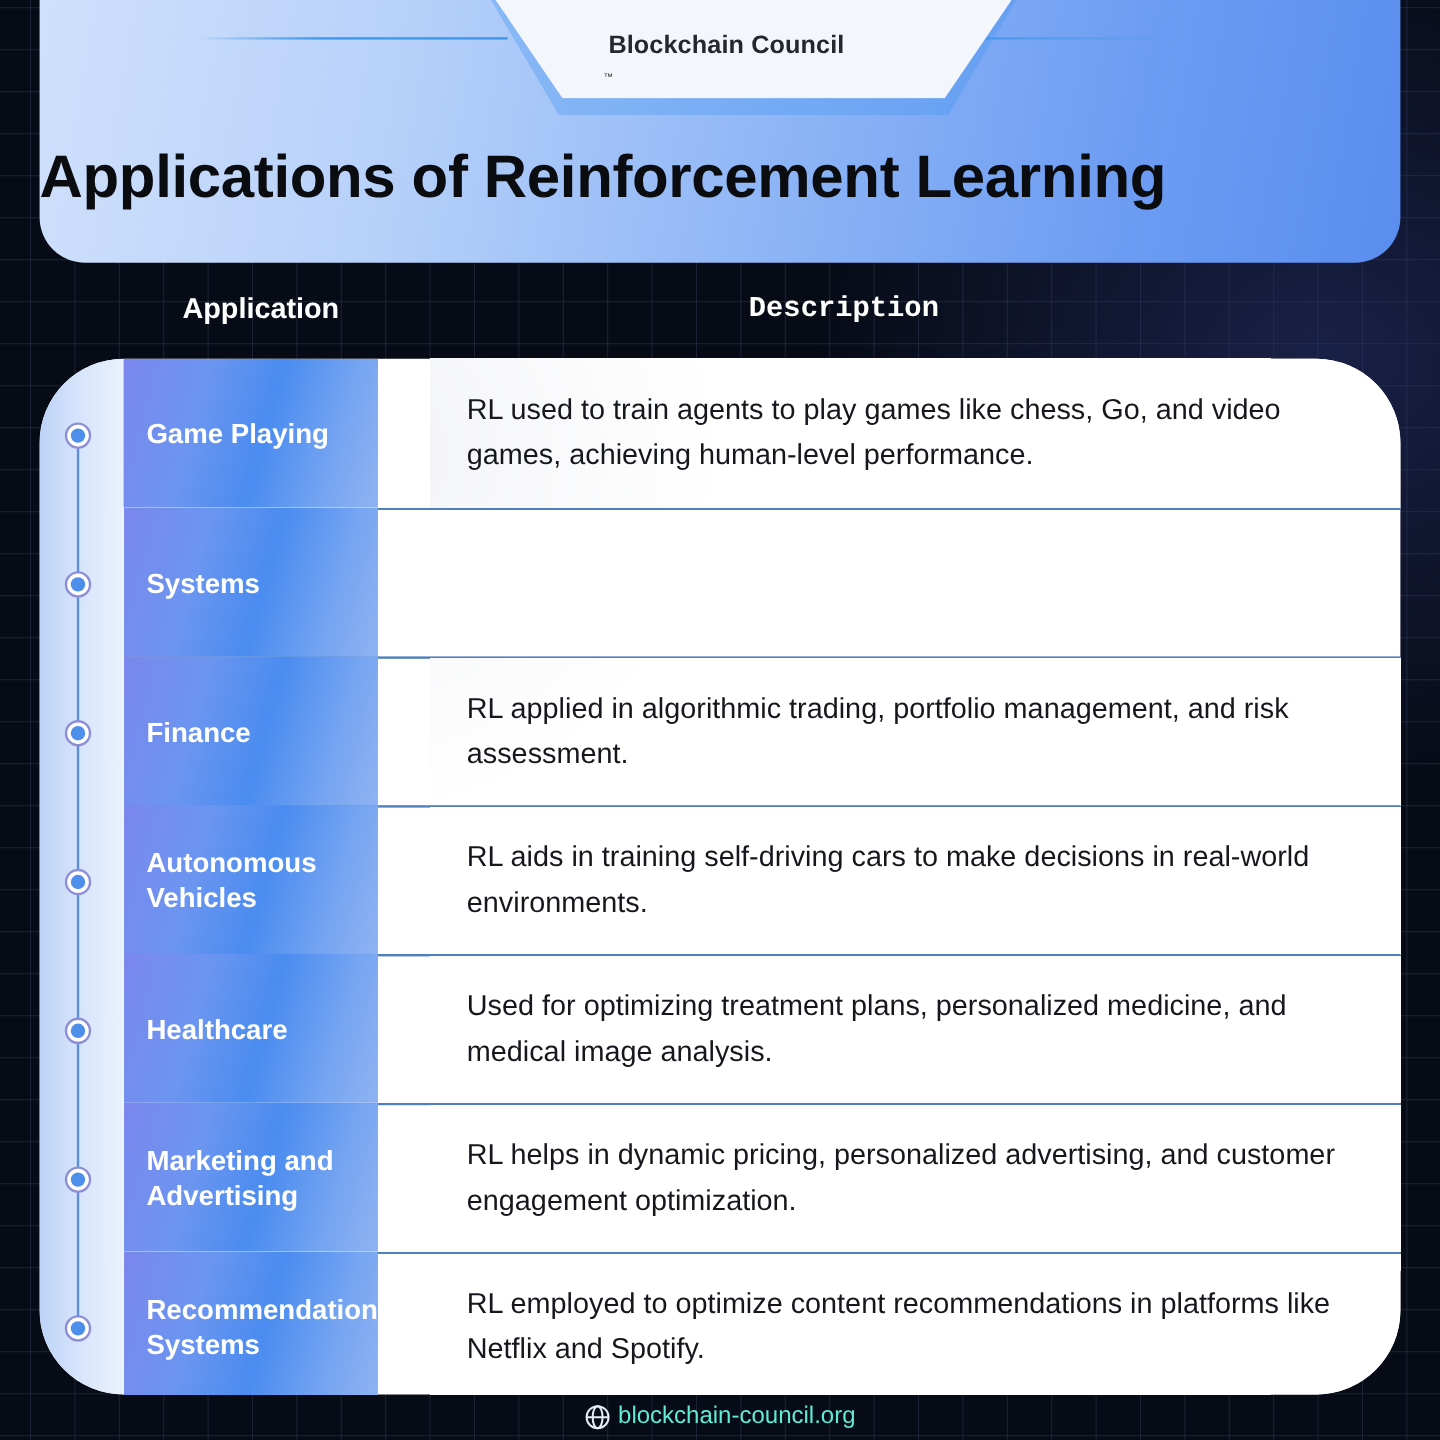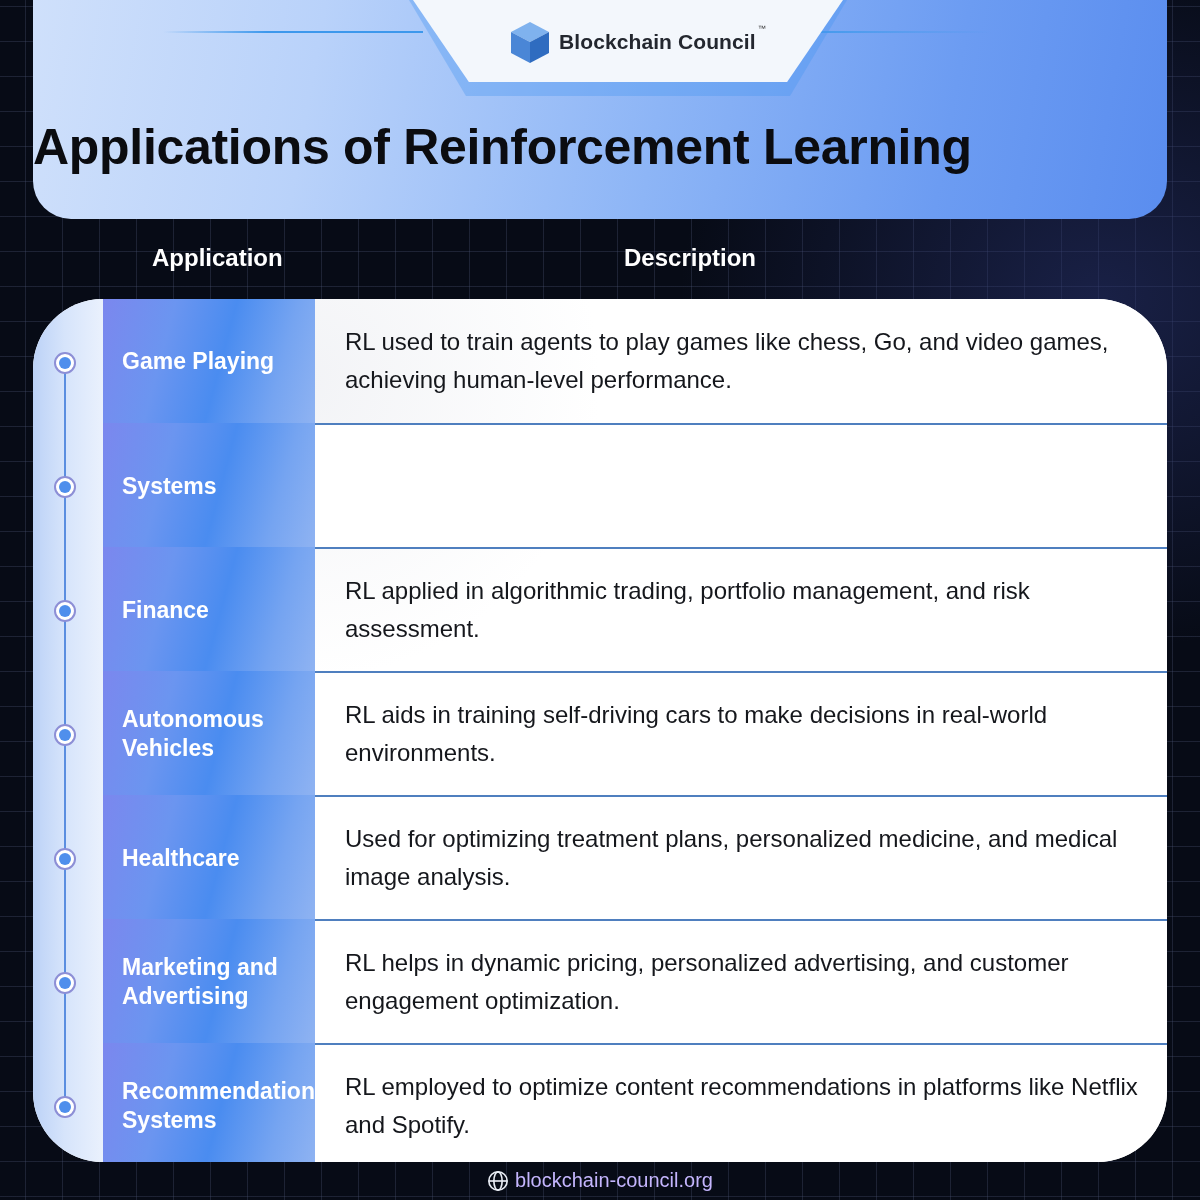--- a/index.html
+++ b/index.html
@@ -36,37 +36,37 @@
     border-radius: 0 0 20px 20px;
   }
   .logo-tab-outline {
     position: absolute; left: 376px; top: 0; width: 438px; height: 96px;
     clip-path: polygon(0 0, 100% 0, 87% 100%, 13% 100%);
     background: rgba(70,150,240,0.35);
     z-index: 0;
   }
   .logo {
     position: absolute; left: 474px; top: 20px; height: 44px;
-    display: flex; align-items: center; gap: 6px; z-index: 2;
+    display: flex; align-items: center; gap: 6px; z-index: 2; flex-direction: column;
   }
   .logo-cube { width: 46px; height: 46px; }
   .logo-text { font-size: 21px; font-weight: 600; color: #23272f; letter-spacing: 0.1px; }
   .logo-tm { font-size: 8px; color: #333; align-self: flex-start; margin-top: 4px; margin-left: -4px; }
   .page-title {
     position: absolute; left: 0; right: 0; top: 118px;
     text-align: left; font-size: 50px; font-weight: 700; color: #0b0c10;
     letter-spacing: -0.3px; z-index: 2;
   }
 
   
   .col-header {
     position: absolute; top: 244px; font-size: 24px; font-weight: 700; color: #ffffff; text-align: right;
   }
   .col-header.app { left: 152px; }
-  .col-header.desc { left: 624px; }
+  .col-header.desc { left: 624px; font-family: Liberation Mono, monospace; }
 
   
   .table-wrap {
     position: absolute; left: 33px; top: 299px; width: 1134px; height: 863px;
     border-radius: 70px 70px 70px 70px;
     overflow: hidden;
     background: #ffffff;
   }
   .timeline-strip {
     position: absolute; left: 0; top: 0; width: 70px; height: 100%;
@@ -92,30 +92,31 @@
     display: flex; align-items: center; padding-left: 19px;
     font-size: 23px; font-weight: 700; color: #ffffff; line-height: 29px;
     margin-top: -2px; padding-top: 2px;
   }
   .row:first-child .app-cell { margin-top: 0; padding-top: 0; }
   .row .desc-cell {
     flex: 1; display: flex; align-items: center; padding-left: 30px; padding-right: 28px;
     font-size: 24px; color: #15171c; line-height: 38px;
     background: radial-gradient(circle 300px at 300px 380px, #f2f3f6, #ffffff);
     background-attachment: fixed;
+    margin-left: 44px;
   }
   .table-wrap::before {
     content: ""; position: absolute; left: 0; top: 0; width: 70px; height: 100%;
   }
 
   
   .footer {
     position: absolute; left: 0; right: 0; top: 1169px;
     display: flex; justify-content: center; align-items: center; gap: 6px;
-    color: #c4b5fd; font-size: 20px;
+    color: #5eead4; font-size: 20px;
   }
   .globe-icon { width: 22px; height: 22px; }
 </style>
 </head>
 <body>
 
 <div class="header-card">
   <div class="accent-line left"></div>
   <div class="accent-line right"></div>
   <div class="logo-tab-outline"></div>

